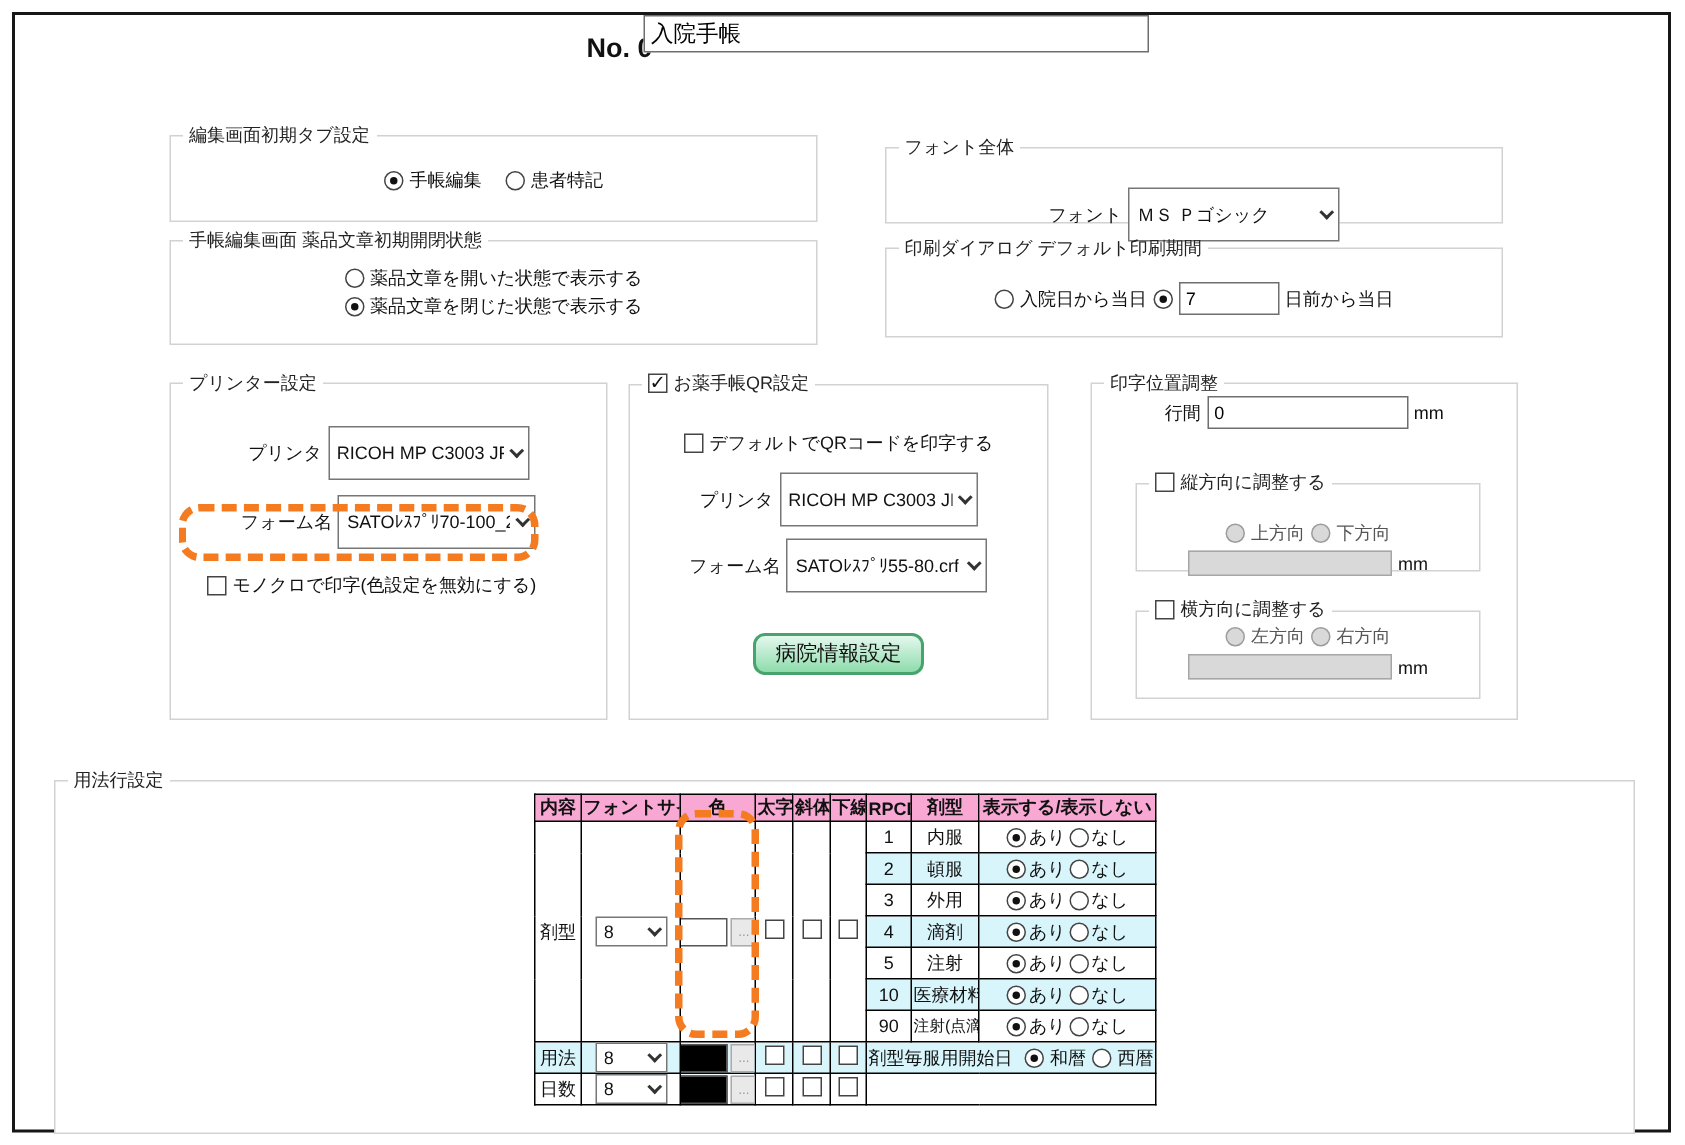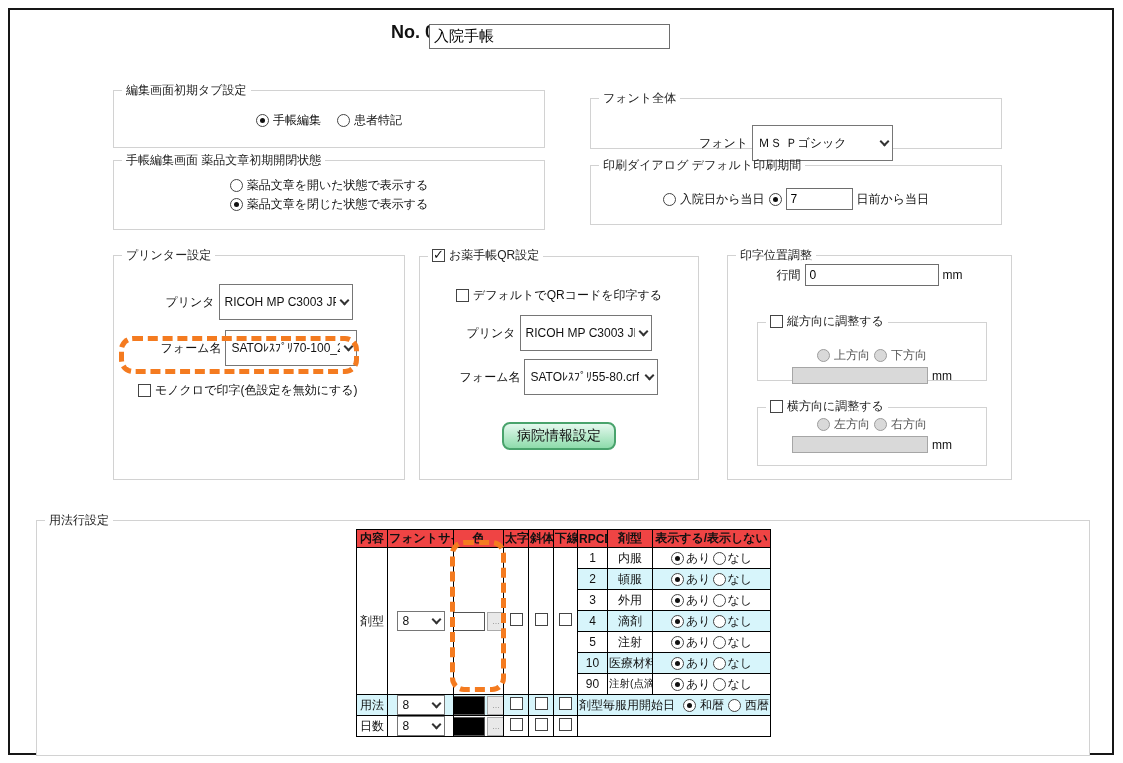--- a/index.html
+++ b/index.html
@@ -30,38 +30,38 @@
 
   input.box { border:1px solid #6e6e6e; background:#fff; height:23px; padding:0 4px; font-family:inherit; font-size:12px; }
   .tinput-dis { background:#d9d9d9; border:1px solid #a6a6a6; height:17px; display:inline-block; flex:none; }
 
   .green-btn { display:inline-block; background:linear-gradient(#e4f8ee,#8edcab); border:2px solid #49a36c; border-radius:8px; padding:3px 13px; font-size:14px; color:#111; cursor:pointer; }
 
   .hl { position:absolute; border:5px dashed #f47b20; border-radius:14px; z-index:5; }
 
   table.grid { position:absolute; border-collapse:collapse; table-layout:fixed; background:#fff; }
   .grid th, .grid td { border:1px solid #000; padding:0 1px; text-align:center; vertical-align:middle; font-size:12px; overflow:hidden; white-space:nowrap; }
-  .grid th { background:#ef4444; font-weight:bold; height:17px; }
+  .grid th { background:#f9a8d4; font-weight:bold; height:17px; }
   .grid td { height:21px; background:#fff; }
   .grid td.cyan { background:#d7f5fb; }
   .grid td.small { font-size:10.5px; }
   .swatch { width:33px; height:19px; border:1px solid #555; display:inline-block; vertical-align:middle; flex:none; }
   .dots { width:18px; height:19px; background:#e9e9e9; border:1px solid #ababab; color:#999; font-size:9px; line-height:16px; display:inline-block; vertical-align:middle; text-align:center; flex:none; }
   .cellrow { display:flex; align-items:center; justify-content:center; gap:2px; }
   .gap8 { width:8px; display:inline-block; }
   .dim { color:#555; }
   .title-no { position:absolute; left:391px; top:22px; font-size:18px; font-weight:bold; }
 </style>
 </head>
 <body>
 
 <div class="page-border"></div>
 
 <span class="title-no">No. 0</span>
-<input class="box" style="position: absolute; left: 429px; top: 24px; width: 241px; height: 25px; font-size: 15px;" value="入院手帳">
+<input class="box" style="position: absolute; left: 429px; top: 10px; width: 337px; height: 25px; font-size: 15px;" value="入院手帳">
 
 <fieldset style="left:113px; top:82px; width:432px; height:66px;">
   <legend>編集画面初期タブ設定</legend>
   <div class="row" style="margin-top:13px;">
     <span class="radio checked"></span>
     <span>手帳編集</span>
     <span class="gap8"></span>
     <span class="radio"></span>
     <span>患者特記</span>
   </div>

